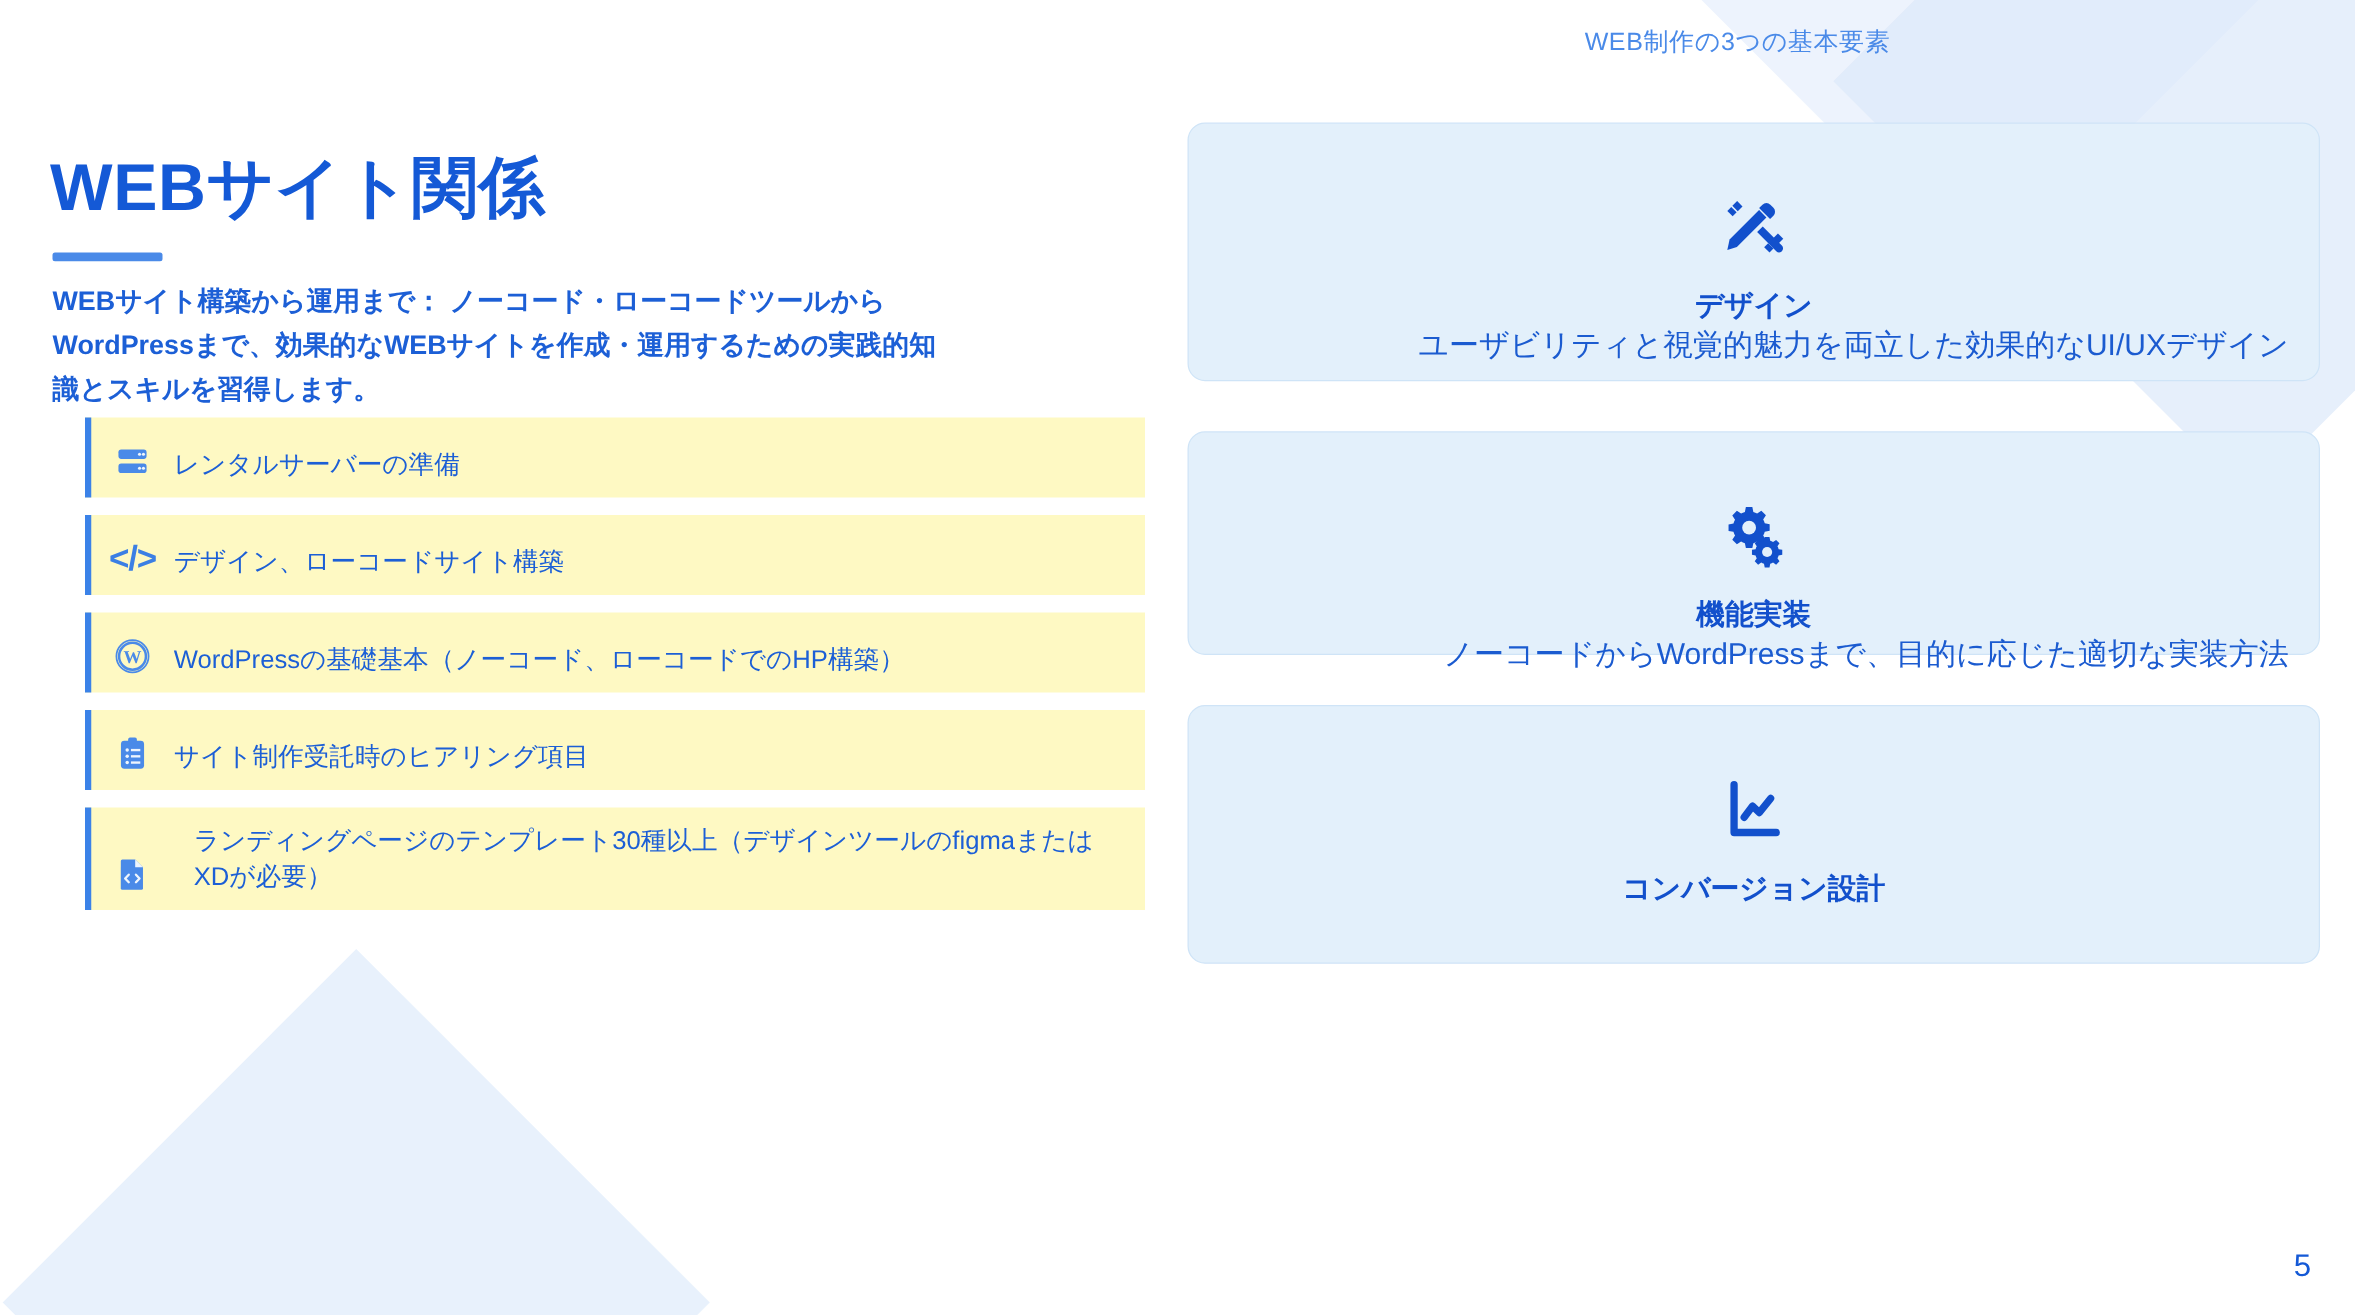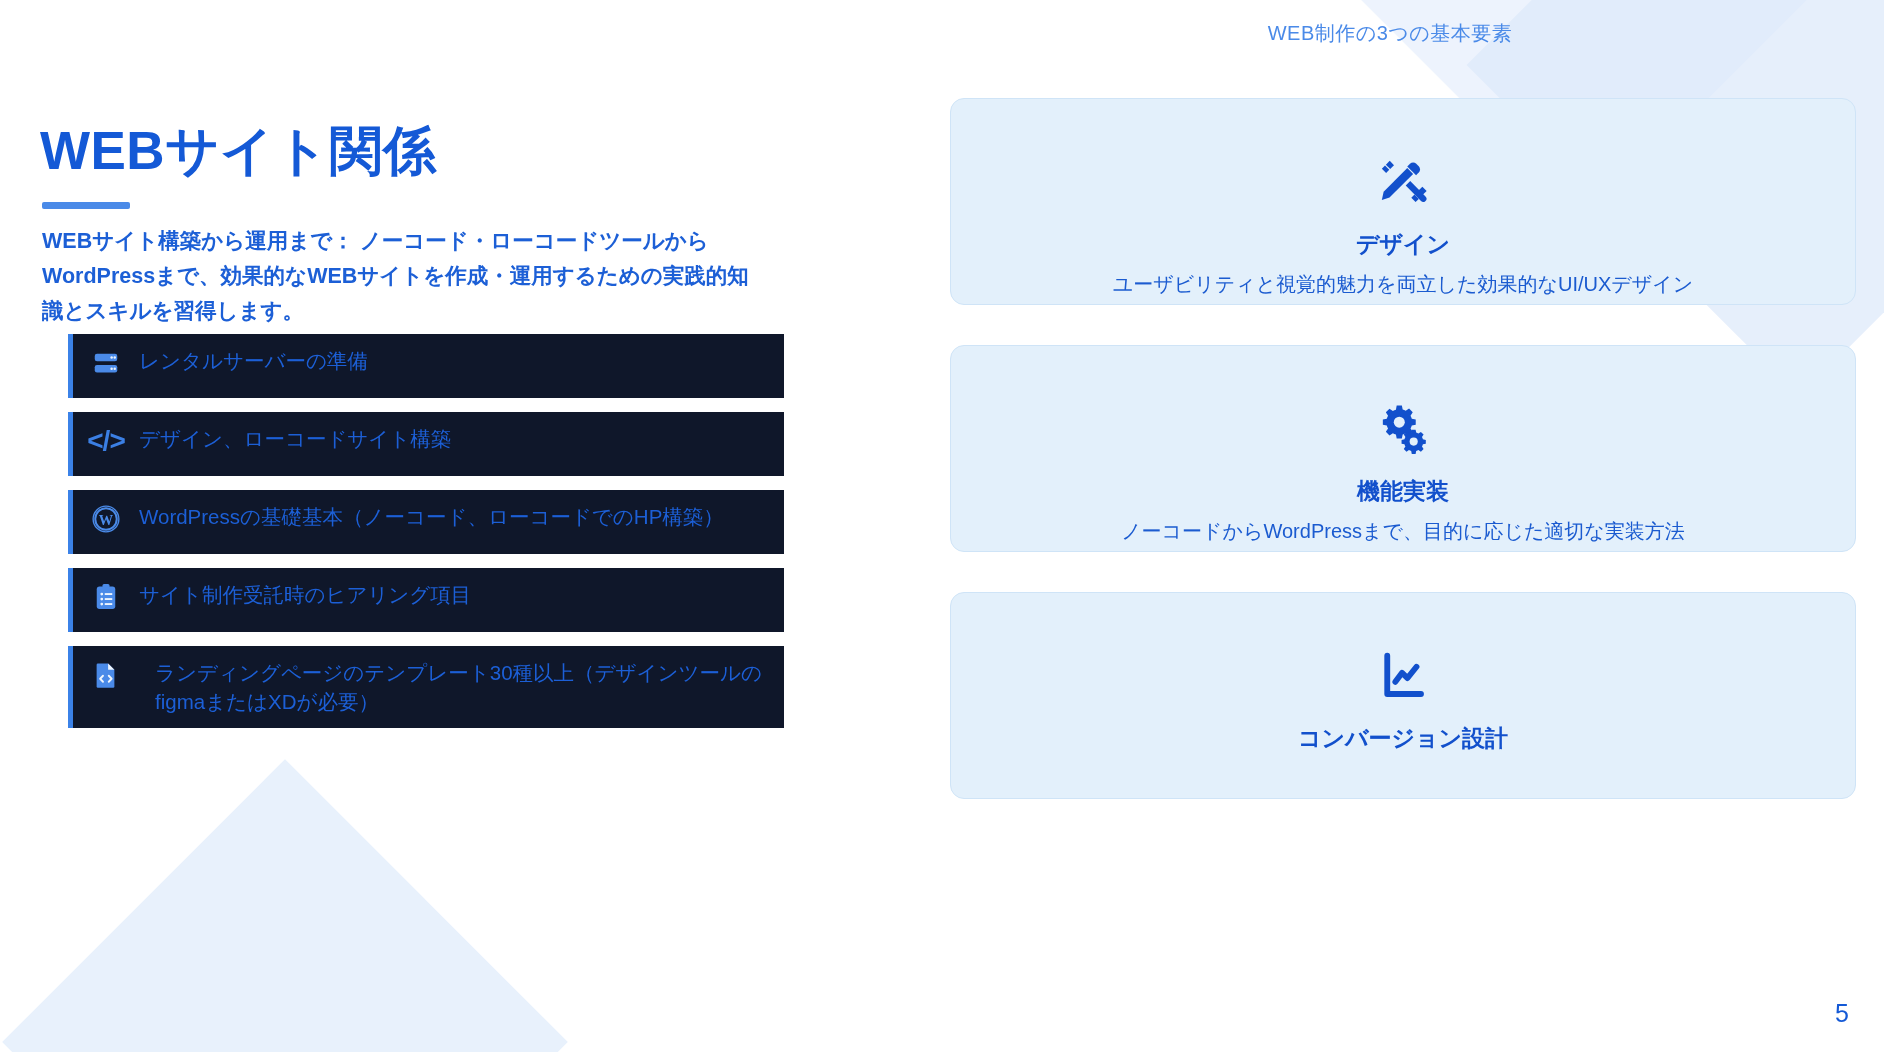--- a/index.html
+++ b/index.html
@@ -73,24 +73,24 @@
   }
 
   .feature-list {
     position: absolute;
     left: 28px; top: 290px;
     width: 716px;
   }
   .feature-item {
     position: relative;
     display: flex;
-    align-items: flex-start;
+    align-items: flex-end;
     gap: 16px;
-    width: 716px;
-    background: #0f172a;
+    width: 848px;
+    background: #fef9c3;
     border-left: 5px solid #3b82e8;
     padding: 12px 18px 12px 16px;
     margin-bottom: 14px;
     min-height: 64px;
   }
   .feature-item.tall { min-height: 78px; gap: 32px; }
   .feature-icon {
     flex: 0 0 34px;
     width: 34px; height: 34px;
     display: flex; align-items: center; justify-content: center;
@@ -135,40 +135,40 @@
     position: relative;
     width: 906px;
     background: #e3f0fb;
     border: 1px solid #cfe4f7;
     border-radius: 14px;
     margin-bottom: 40px;
     padding: 44px 24px 26px;
     text-align: center;
   }
   .card.c1 { height: 207px; }
-  .card.c2 { height: 207px; }
+  .card.c2 { height: 179px; }
   .card.c3 { height: 207px; }
   .card-icon {
     height: 66px;
     display: flex; align-items: center; justify-content: center;
     color: #1250cc;
     margin-top: 6px;
   }
   .card-icon svg { display: block; }
   .card-title {
     margin-top: 14px;
     font-size: 23px;
     font-weight: 700;
     color: #1250cc;
   }
   .card-desc {
-    margin-top: 11px;
-    font-size: 20px;
+    font-size: 24px;
     color: #1b5bd0;
     font-weight: 400;
+    text-align: right;
   }
 
   .page-number {
     position: absolute;
     right: 35px; bottom: 24px;
     font-size: 25px;
     color: #1459d6;
     font-weight: 400;
   }
 </style>

